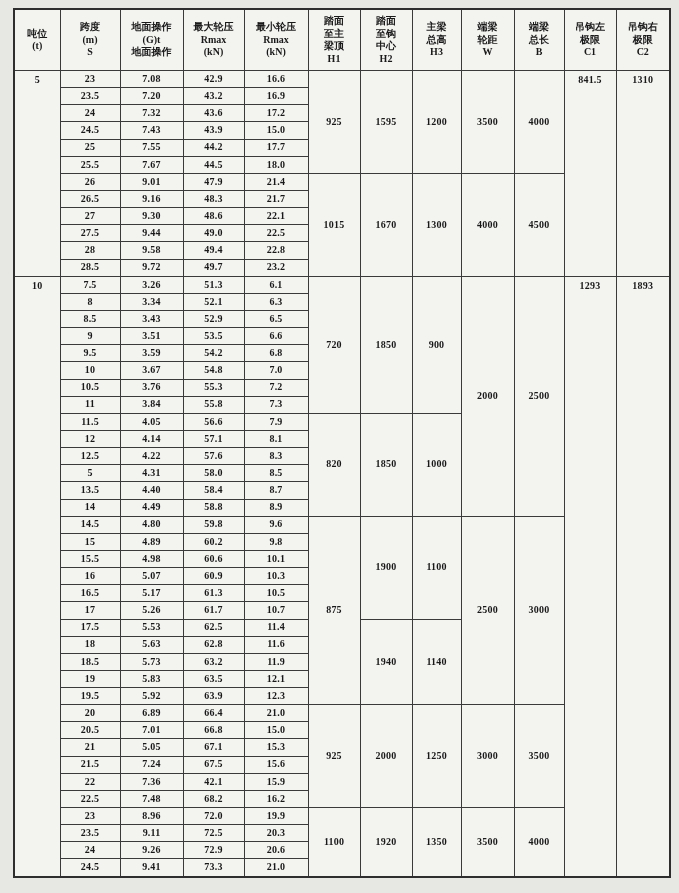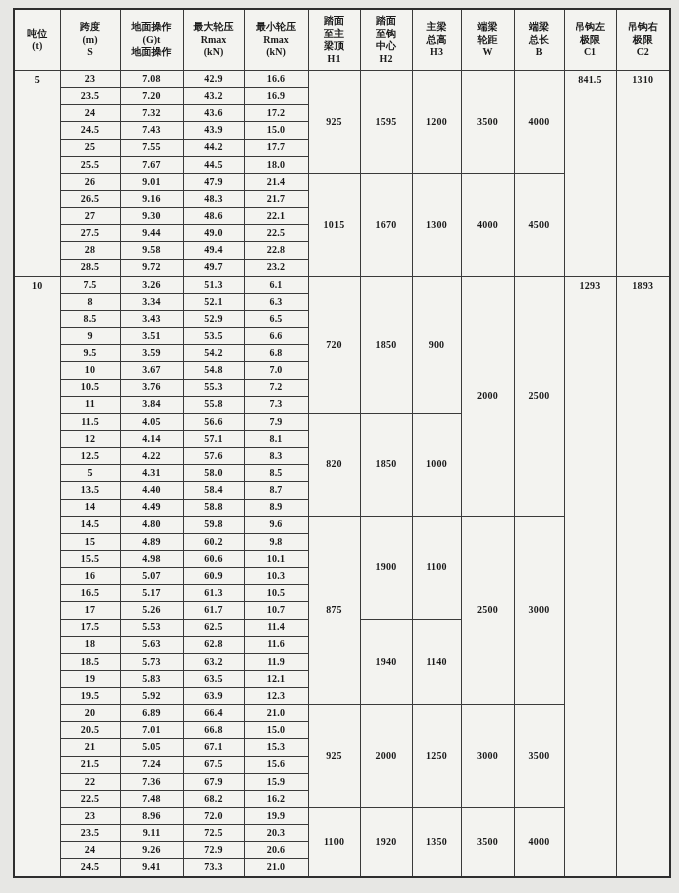--- a/index.html
+++ b/index.html
@@ -418,21 +418,21 @@
         </tr>
         <tr>
           <td>21.5</td>
           <td>7.24</td>
           <td>67.5</td>
           <td>15.6</td>
         </tr>
         <tr>
           <td>22</td>
           <td>7.36</td>
-          <td>67.9</td>
+          <td>42.1</td>
           <td>15.9</td>
         </tr>
         <tr>
           <td>22.5</td>
           <td>7.48</td>
           <td>68.2</td>
           <td>16.2</td>
         </tr>
         <tr>
           <td>23</td>

